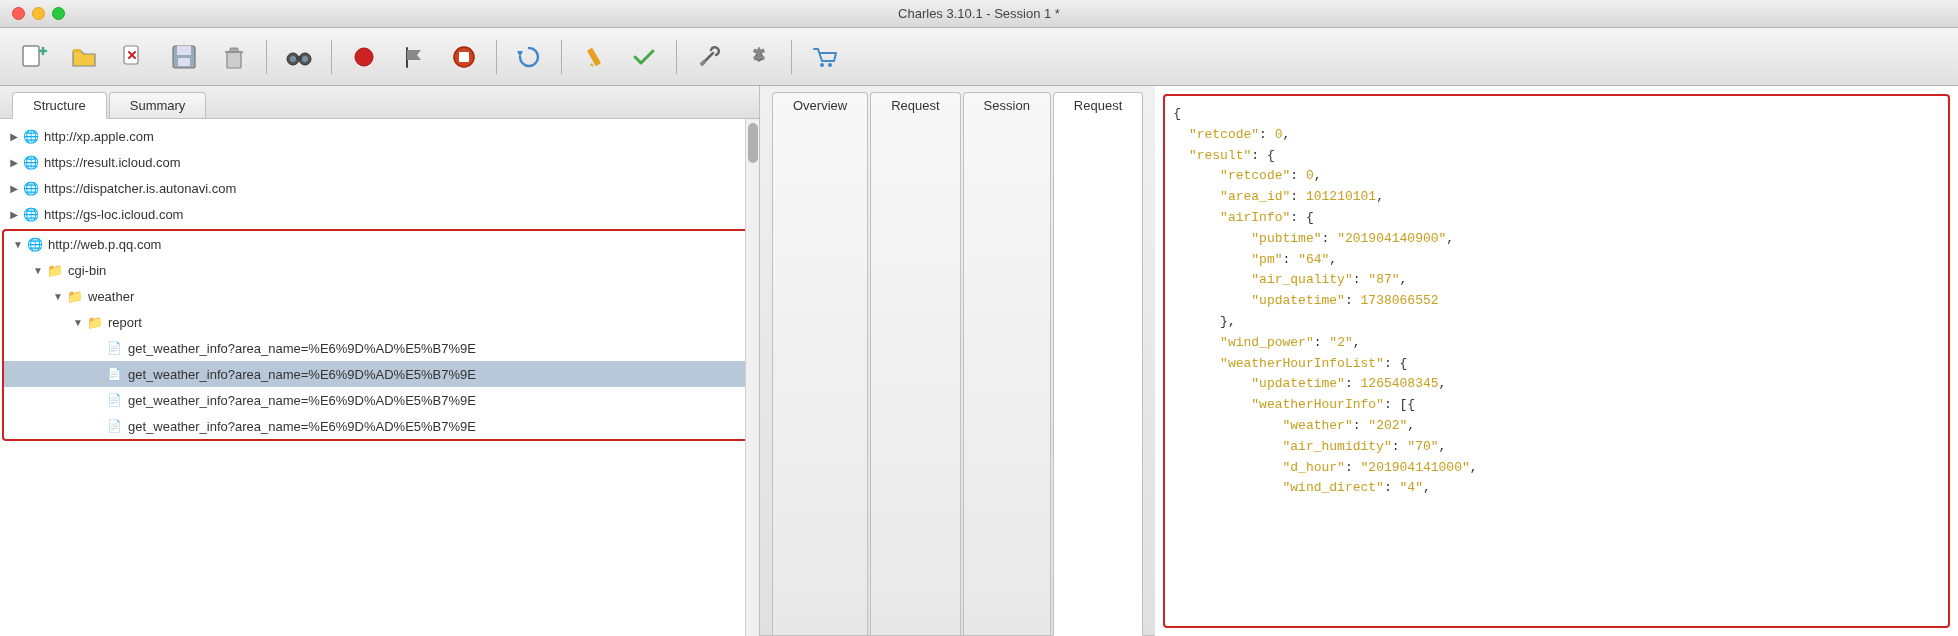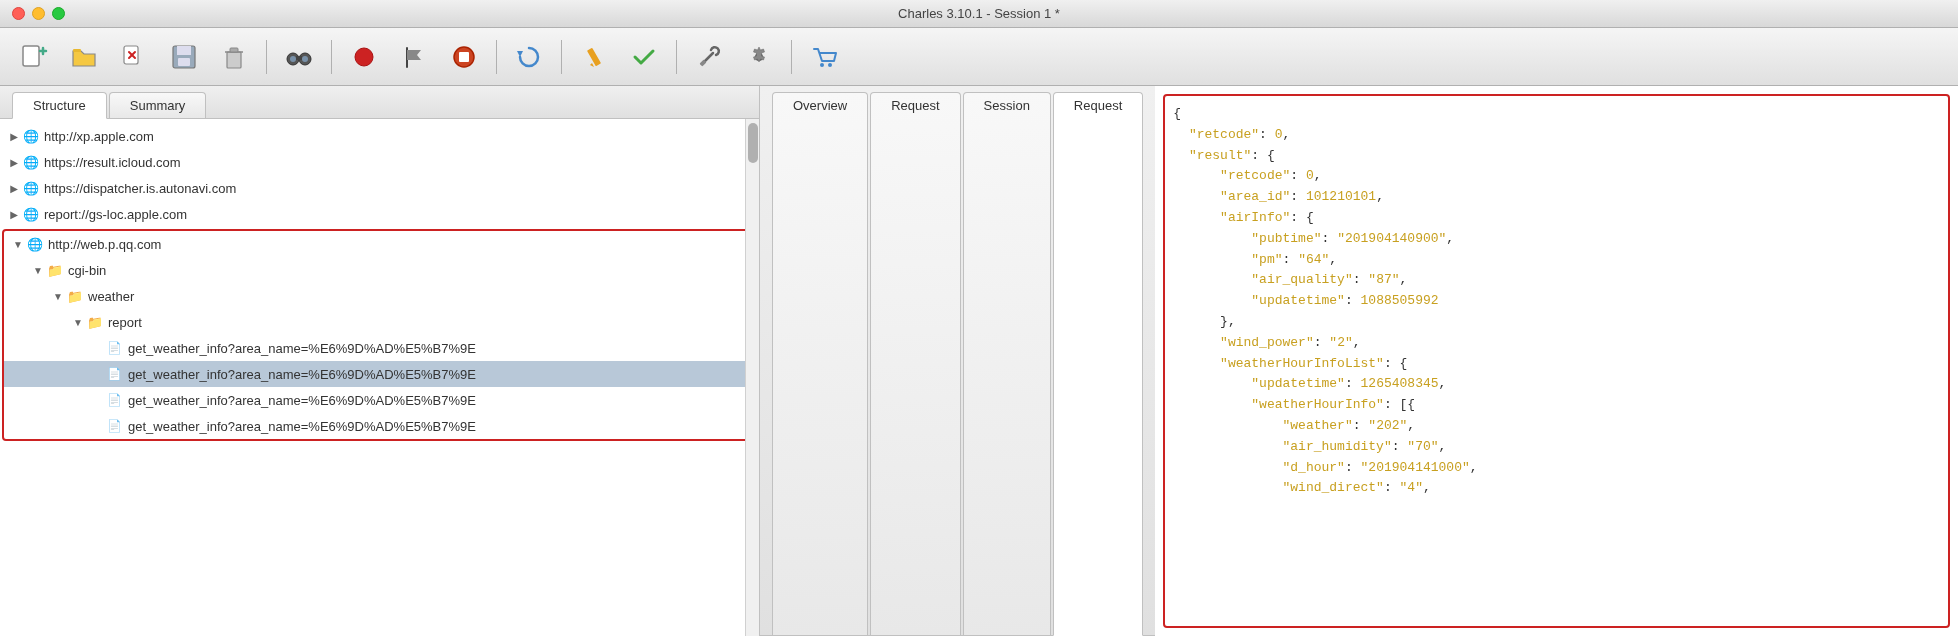--- a/index.html
+++ b/index.html
@@ -397,21 +397,21 @@
           <span>https://result.icloud.com</span>
         </div>
         <div class="tree-item">
           <span class="tree-arrow collapsed"></span>
           <span class="tree-icon">🌐</span>
           <span>https://dispatcher.is.autonavi.com</span>
         </div>
         <div class="tree-item">
           <span class="tree-arrow collapsed"></span>
           <span class="tree-icon">🌐</span>
-          <span>report://gs-loc.apple.com</span>
+          <span>https://gs-loc.icloud.com</span>
         </div>
 
         <div class="red-border-box">
           <div class="tree-item">
             <span class="tree-arrow expanded"></span>
             <span class="tree-icon">🌐</span>
             <span>http://web.p.qq.com</span>
           </div>
           <div class="tree-item" style="padding-left: 26px;">
             <span class="tree-arrow expanded"></span>
@@ -468,21 +468,21 @@
       <div class="json-bordered">
         <div class="json-content"><span class="json-brace">{</span>
   <span class="json-key">"retcode"</span><span class="json-brace">: </span><span class="json-number">0</span><span class="json-brace">,</span>
   <span class="json-key">"result"</span><span class="json-brace">: {</span>
       <span class="json-key">"retcode"</span><span class="json-brace">: </span><span class="json-number">0</span><span class="json-brace">,</span>
       <span class="json-key">"area_id"</span><span class="json-brace">: </span><span class="json-number">101210101</span><span class="json-brace">,</span>
       <span class="json-key">"airInfo"</span><span class="json-brace">: {</span>
           <span class="json-key">"pubtime"</span><span class="json-brace">: </span><span class="json-string">"201904140900"</span><span class="json-brace">,</span>
           <span class="json-key">"pm"</span><span class="json-brace">: </span><span class="json-string">"64"</span><span class="json-brace">,</span>
           <span class="json-key">"air_quality"</span><span class="json-brace">: </span><span class="json-string">"87"</span><span class="json-brace">,</span>
-          <span class="json-key">"updatetime"</span><span class="json-brace">: </span><span class="json-number">1088505992</span>
+          <span class="json-key">"updatetime"</span><span class="json-brace">: </span><span class="json-number">1738066552</span>
       <span class="json-brace">},</span>
       <span class="json-key">"wind_power"</span><span class="json-brace">: </span><span class="json-string">"2"</span><span class="json-brace">,</span>
       <span class="json-key">"weatherHourInfoList"</span><span class="json-brace">: {</span>
           <span class="json-key">"updatetime"</span><span class="json-brace">: </span><span class="json-number">1265408345</span><span class="json-brace">,</span>
           <span class="json-key">"weatherHourInfo"</span><span class="json-brace">: [{</span>
               <span class="json-key">"weather"</span><span class="json-brace">: </span><span class="json-string">"202"</span><span class="json-brace">,</span>
               <span class="json-key">"air_humidity"</span><span class="json-brace">: </span><span class="json-string">"70"</span><span class="json-brace">,</span>
               <span class="json-key">"d_hour"</span><span class="json-brace">: </span><span class="json-string">"201904141000"</span><span class="json-brace">,</span>
               <span class="json-key">"wind_direct"</span><span class="json-brace">: </span><span class="json-string">"4"</span><span class="json-brace">,</span></div>
       </div>

